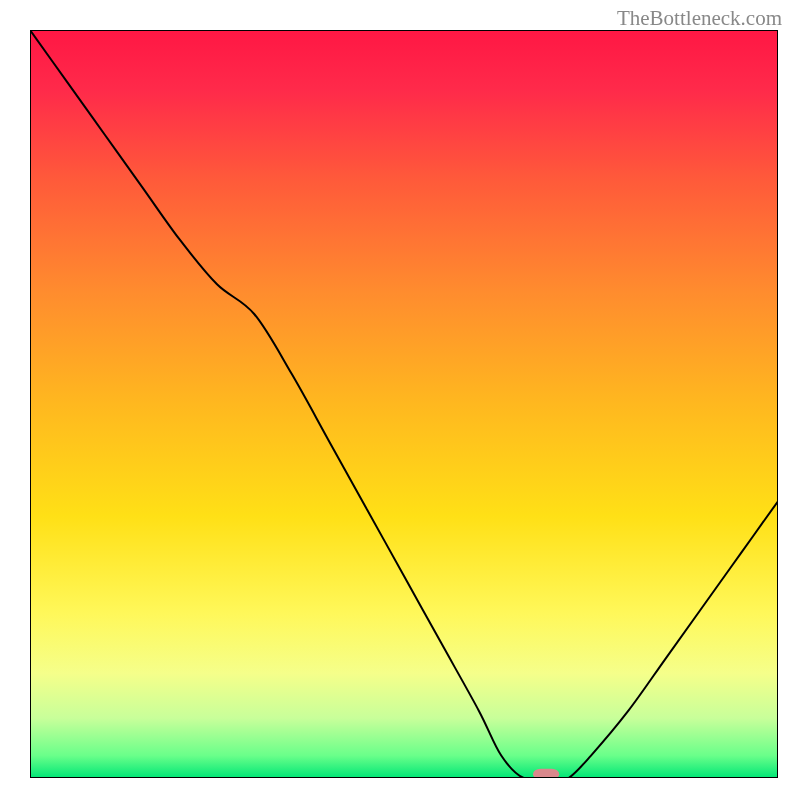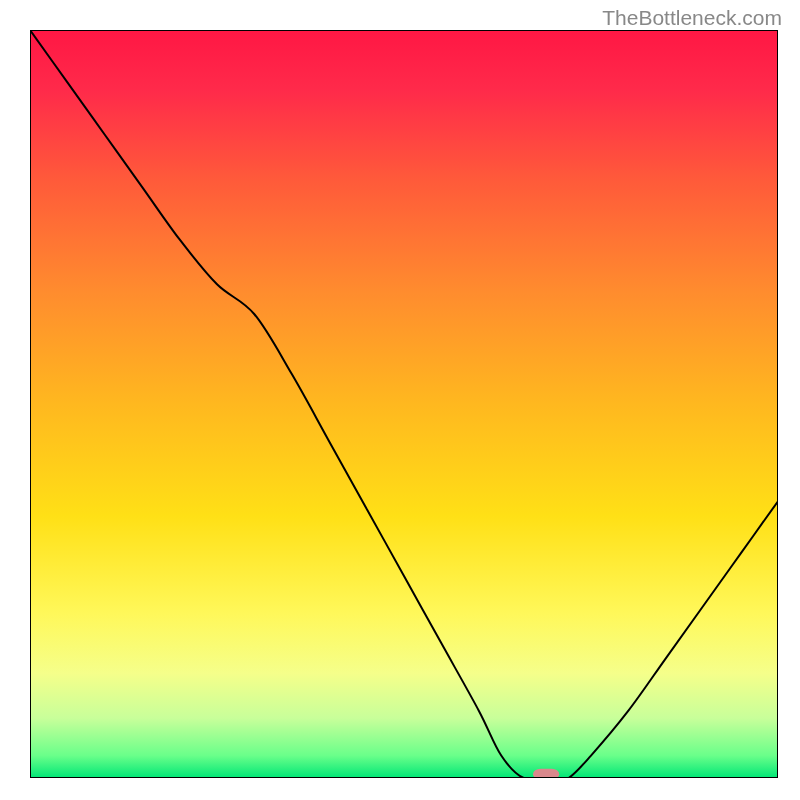--- a/index.html
+++ b/index.html
@@ -10,21 +10,21 @@
     font-family: Arial, sans-serif;
     position: relative;
     overflow: hidden;
   }
   .watermark {
     position: absolute;
     top: 6px;
     right: 18px;
     font-size: 21px;
     color: #888;
-    font-family: Liberation Sans, sans-serif;
+    font-family: Liberation Serif, serif;
     z-index: 10;
   }
   .plot-area {
     position: absolute;
     left: 30px;
     top: 30px;
     width: 748px;
     height: 748px;
   }
   .plot-area svg { display: block; }

